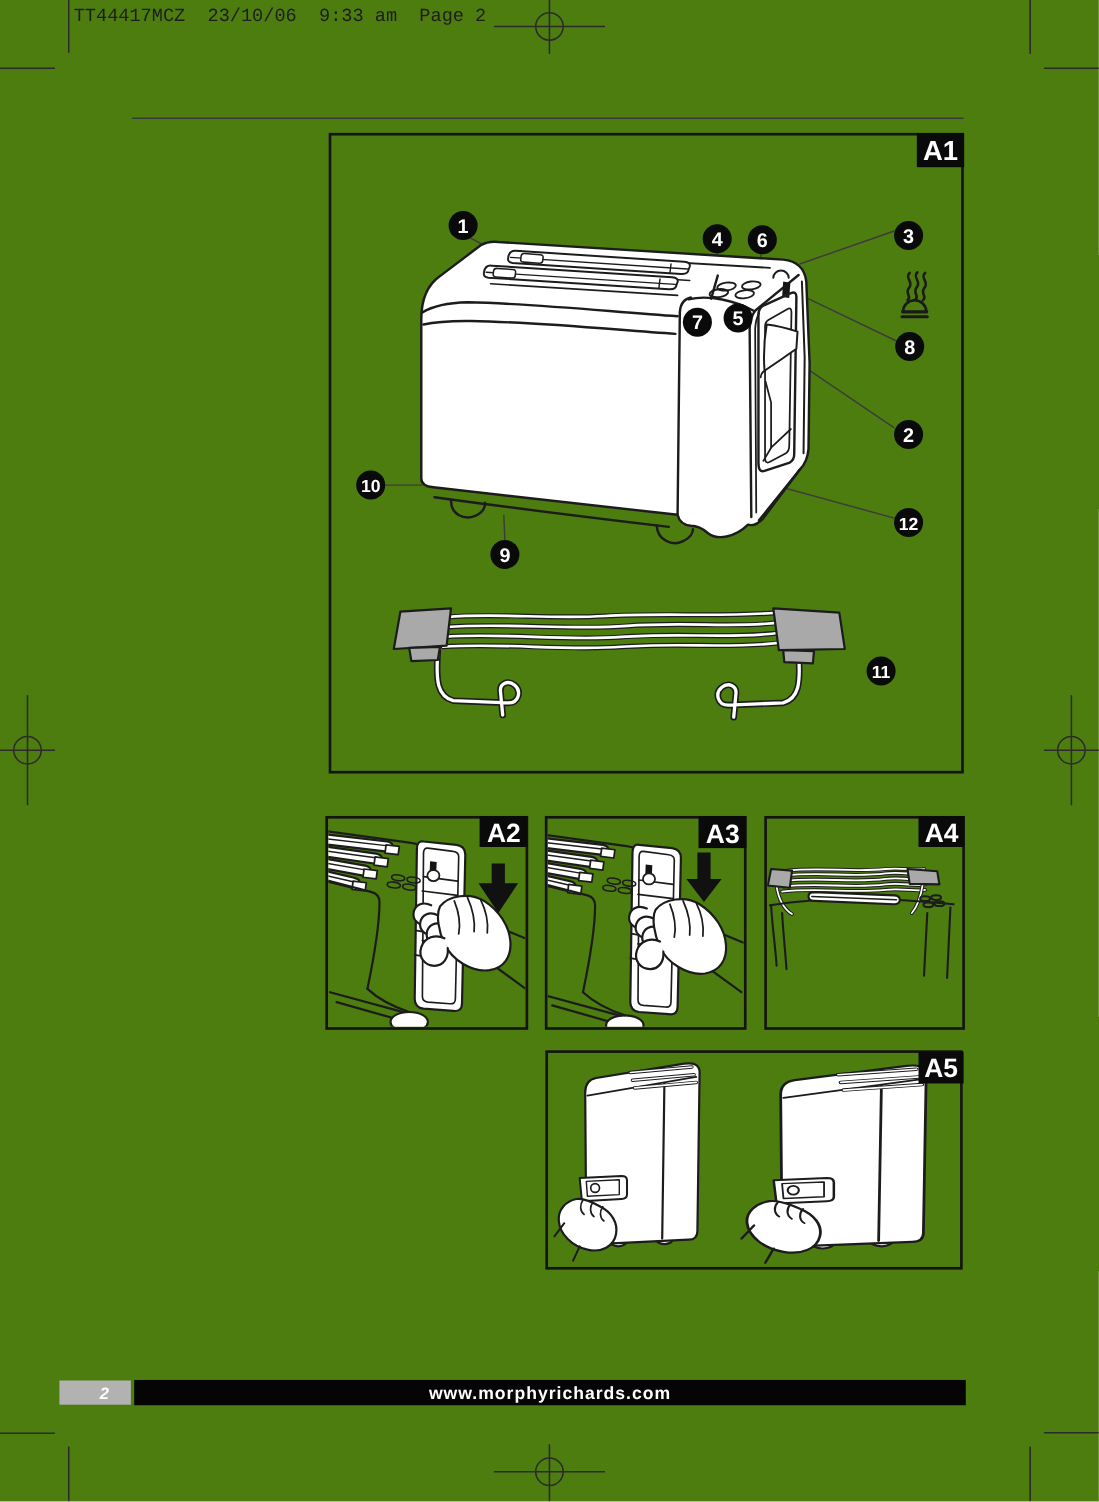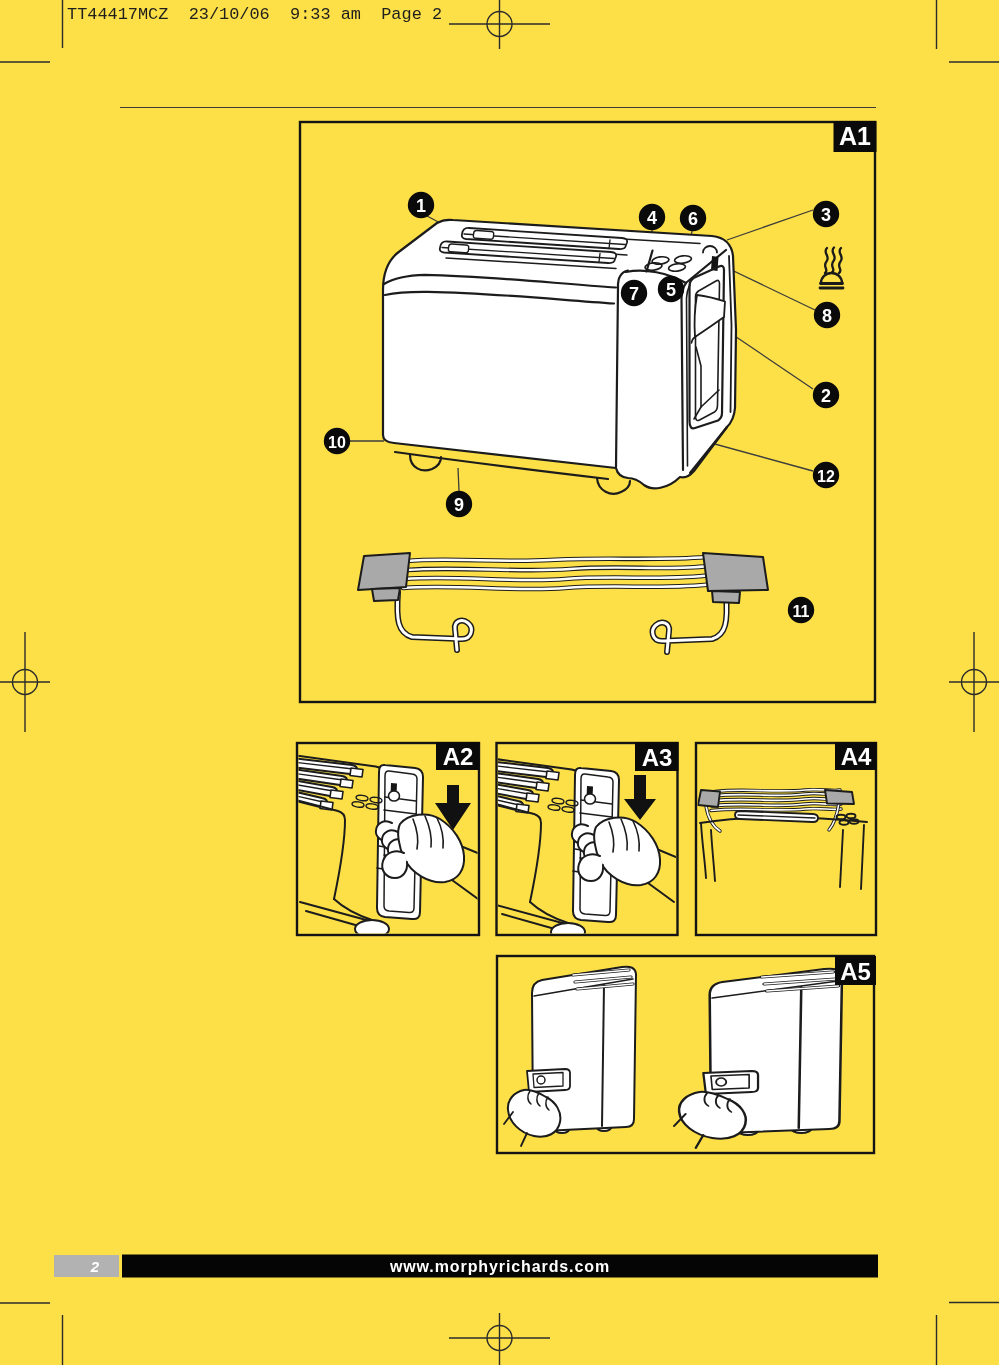--- a/index.html
+++ b/index.html
@@ -1,16 +1,16 @@
 <!DOCTYPE html>
 <html><head>
 <meta charset="utf-8">
 <style>
 html,body{margin:0;padding:0;background:#fff;}
-#page{position:relative;width:999px;height:1365px;background:#fde047;overflow:hidden;}
+#page{position:relative;width:999px;height:1365px;background:#4d7c0f;overflow:hidden;}
 svg{position:absolute;top:0;left:0;}
 .t{font-family:"Liberation Sans",sans-serif;}
 .m{font-family:"Liberation Mono",monospace;}
 </style>
 </head>
 <body>
 <div id="page">
 <svg width="999" height="1365" viewBox="0 0 999 1365">
 
 <g stroke="#2b2b2b" stroke-width="1.4" fill="none">

